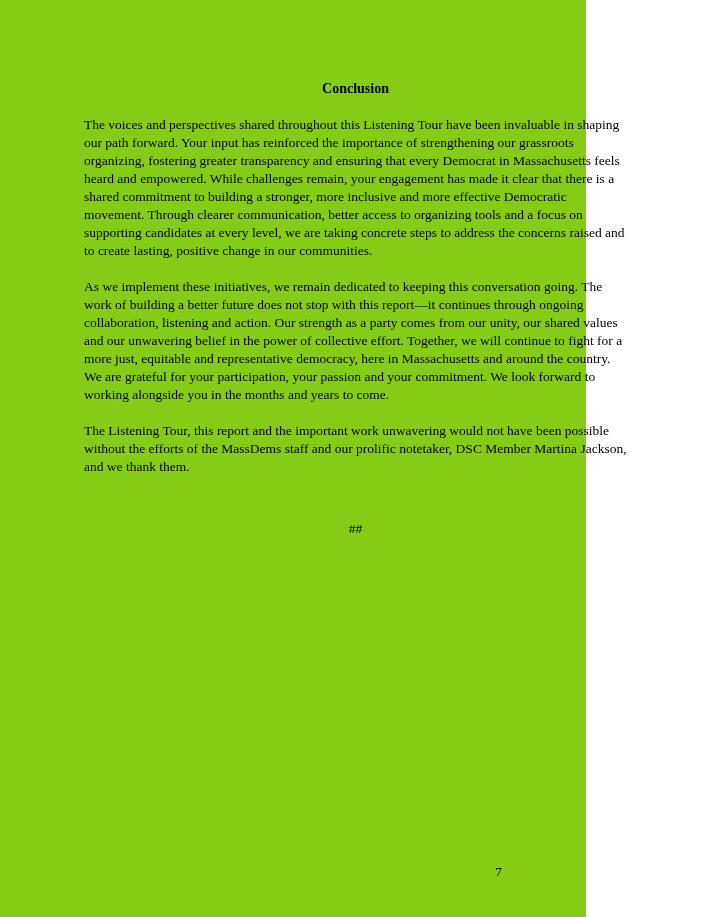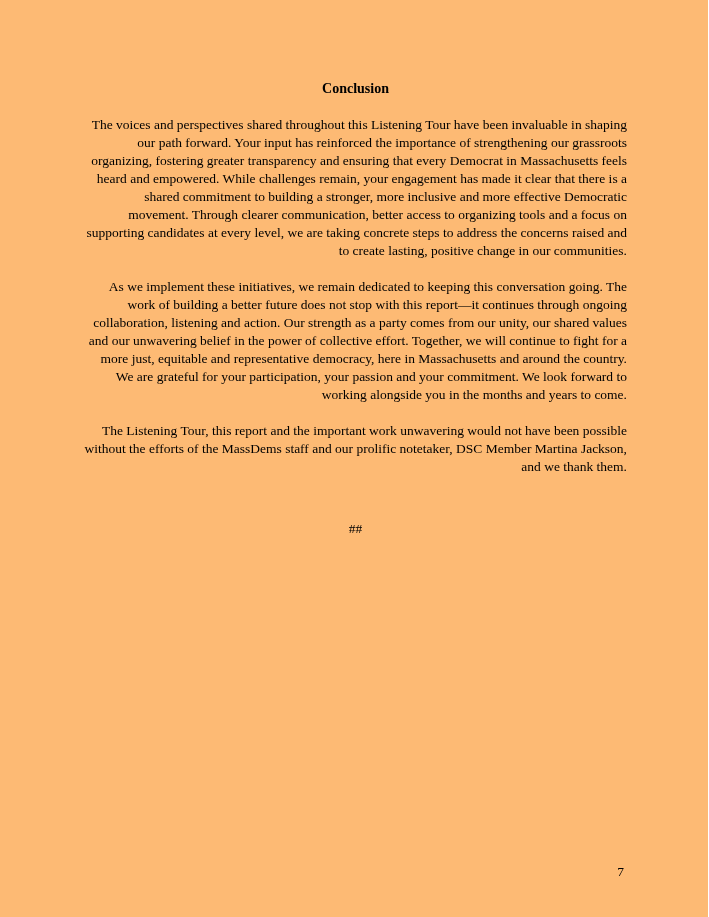--- a/index.html
+++ b/index.html
@@ -6,39 +6,39 @@
   html, body {
     width: 709px;
     height: 917px;
     font-family: "Liberation Serif", "DejaVu Serif", serif;
     background: #ffffff;
     color: #000000;
     overflow: hidden;
   }
   .page {
     position: relative;
-    width: 708px;
+    width: 586px;
     height: 917px;
-    background: #fdba74;
+    background: #84cc16;
     padding: 80px 82px 0 84px;
   }
   .doc-heading {
     font-size: 14px;
     line-height: 18px;
     font-weight: bold;
     text-align: center;
     width: 543px;
     margin-bottom: 18px;
   }
   .doc-paragraph {
     font-size: 13.5px;
     line-height: 18px;
     width: 543px;
     margin-bottom: 18px;
-    text-align: right;
+    text-align: left;
   }
   .end-mark {
     font-size: 13.5px;
     line-height: 18px;
     width: 543px;
     text-align: center;
     margin-top: 44px;
   }
   .page-number {
     position: absolute;

